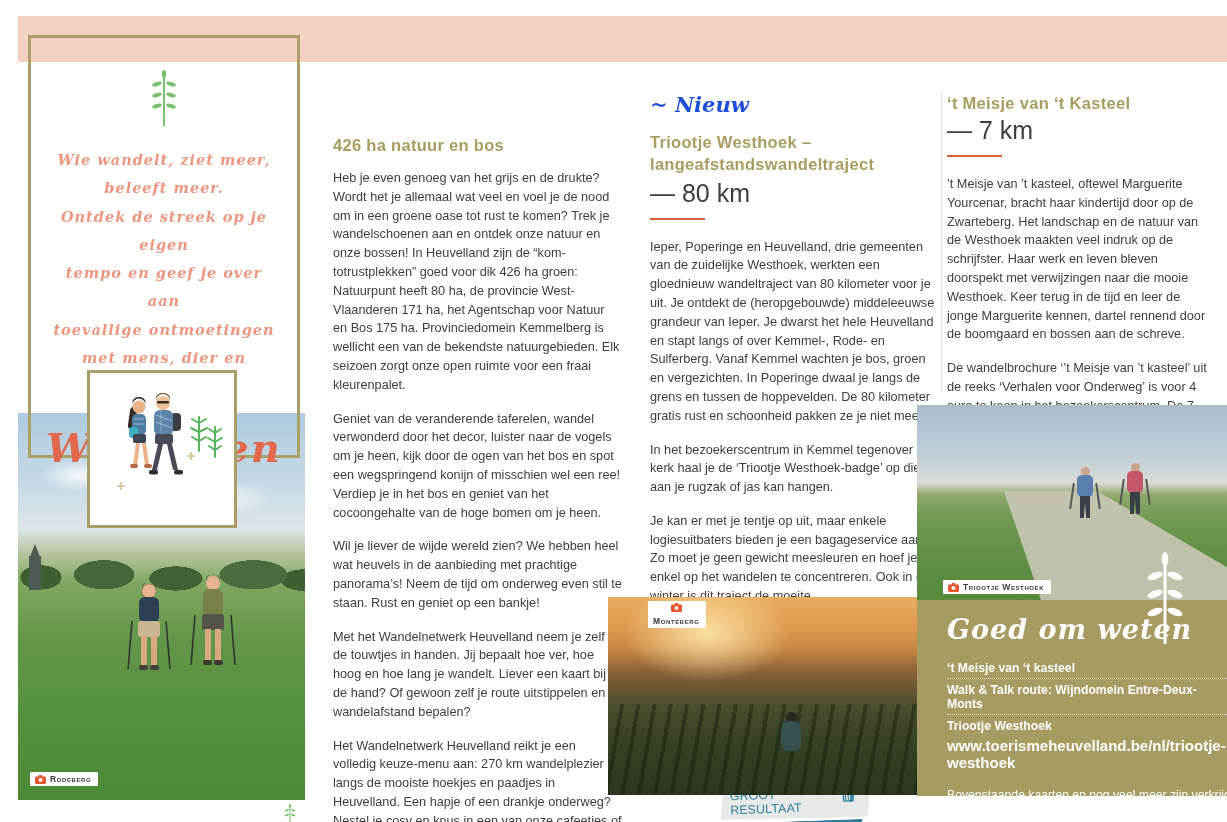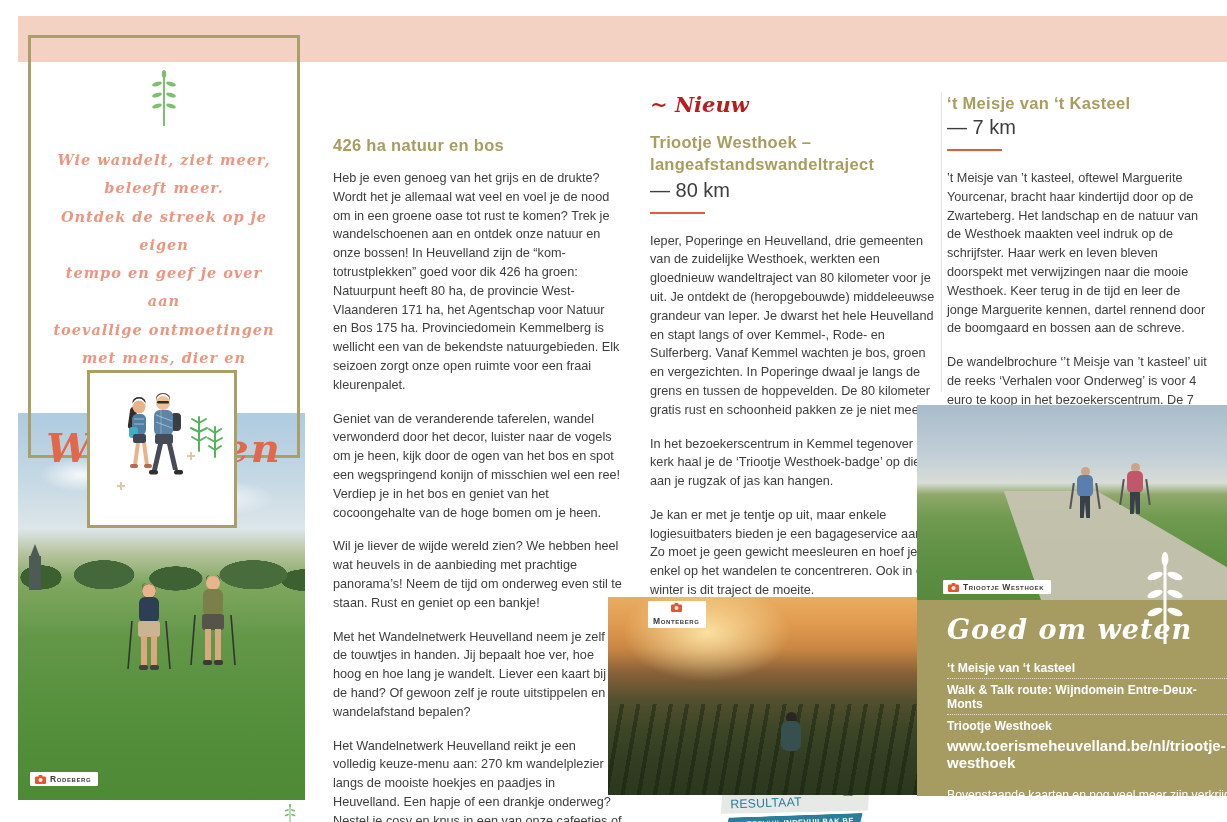--- a/index.html
+++ b/index.html
@@ -47,23 +47,23 @@
   .plabel { position:absolute; display:flex; align-items:center; gap:4px; background:#fff; padding:2px 7px 2px 5px;
     font-size:8.5px; letter-spacing:.6px; color:#3a3a3a; font-variant:small-caps; font-weight:bold; z-index:6; border-radius:1px; }
 
   
   .col { position:absolute; }
   .col2 { left:333px; top:136px; width:289px; }
   .col3 { left:650px; top:92px;  width:291px; }
   .col4 { left:947px; top:94px;  width:264px; }
   h3.sec { color:#a89d5f; font-size:16.5px; letter-spacing:.3px; margin-bottom:14px; white-space:pre-line; }
   p.body { font-size:12.7px; line-height:1.48; color:#3d3d3d; margin-bottom:15px; }
-  .dist { font-size:20px; font-weight:400; color:#3d3d3d; margin-top:3px; }
+  .dist { font-size:25px; font-weight:400; color:#3d3d3d; margin-top:3px; }
   .rule { width:55px; border-top:2px solid #dd5f35; margin:10px 0 18px; }
-  .nieuw { font-family:"DejaVu Serif", serif; font-style:italic; font-weight:bold; color:#b91c1c; font-size:21px; margin-bottom:14px; }
+  .nieuw { font-family:"DejaVu Serif", serif; font-style:italic; font-weight:bold; color:#1d4ed8; font-size:21px; margin-bottom:14px; }
   .vdivider { position:absolute; left:941px; top:92px; height:300px; width:1px; background:#e3e3e3; }
 
   .links-line { display:flex; align-items:center; gap:6px; margin-top:4px; }
   .info-dot { width:13px; height:13px; border-radius:50%; background:#a79c5f; color:#fff; font-size:9px; font-weight:bold;
     font-family:"DejaVu Serif", serif; font-style:italic; display:flex; align-items:center; justify-content:center; flex:0 0 13px; }
   .links-text { font-size:12.3px; font-weight:bold; color:#3d3d3d; }
 
   
   .badge { width:152px; margin:16px auto 0; transform:rotate(-2deg); position:relative; }
   .badge-top { background:#e7e9e7; padding:5px 8px 4px 10px; clip-path:polygon(4% 0, 100% 4%, 97% 100%, 0 96%);

